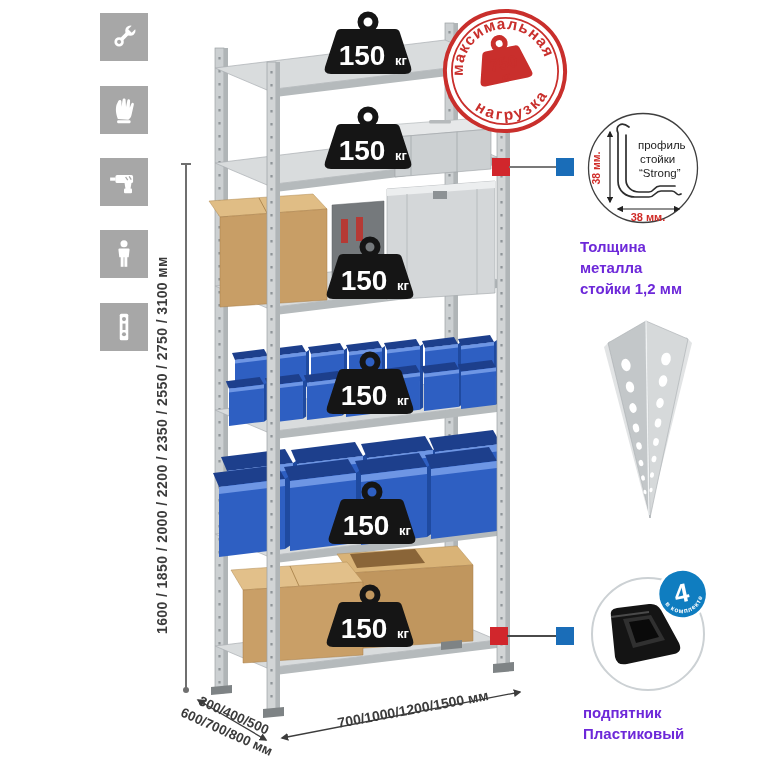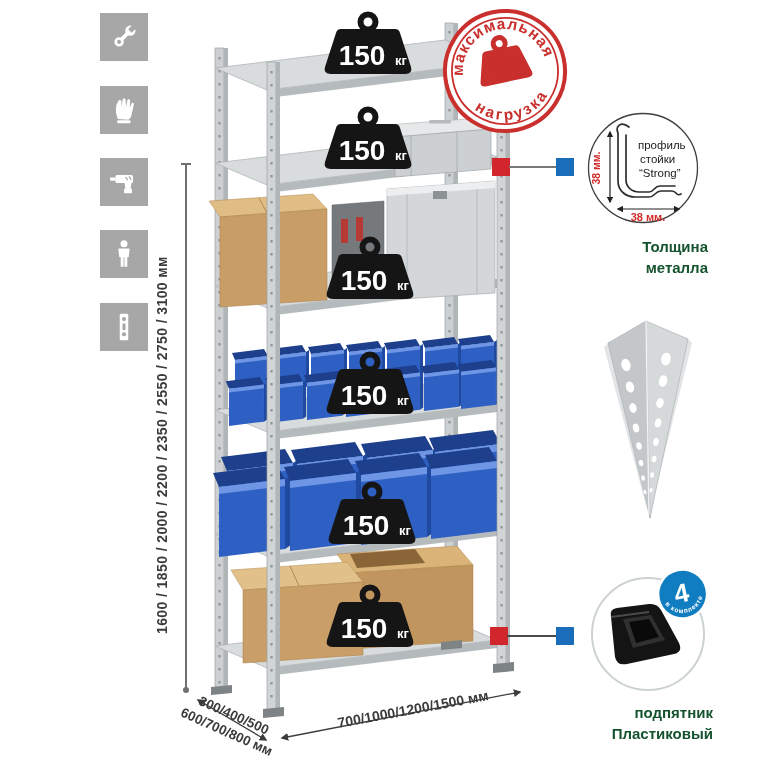--- a/index.html
+++ b/index.html
@@ -27,21 +27,21 @@
   
   .stamp{left:440px;top:6px;width:130px;height:130px;transform:rotate(-12deg);}
   .stamp text{font-weight:700;fill:#c92f2c;}
 
   
   .sq{width:18px;height:18px;}
   .sq-red{background:#d1262c;}
   .sq-blue{background:#1a6db8;}
   .conn-line{height:2px;background:#787878;}
 
-  .caption{font-size:15px;font-weight:600;color:#14532d;text-align:right;line-height:1.4;}
+  .caption{font-size:15px;font-weight:600;color:#6d28d9;text-align:left;line-height:1.4;}
   .dim-label{font-size:13.5px;font-weight:700;color:#3b3b3b;text-align:center;line-height:1.35;white-space:nowrap;}
 </style>
 </head>
 <body>
 
 <div class="canvas">
 
   <div class="tile abs" style="left:100px;top:13px">
     <svg width="32" height="32" viewBox="0 0 30 30">
       <g transform="rotate(45 15 15)" fill="#fff">
@@ -312,20 +312,21 @@
     <line x1="31" y1="97" x2="92" y2="97" stroke="#222" stroke-width="1.2" marker-start="url(#ah)" marker-end="url(#ah)"></line>
     <text x="61" y="109" text-anchor="middle" font-size="11" font-weight="700" fill="#d02c28">38 мм.</text>
     <g font-size="11.5" fill="#1c1c1c">
       <text x="51" y="37">профиль</text>
       <text x="53" y="51">стойки</text>
       <text x="52" y="65">“Strong”</text>
     </g>
   </svg>
   <div class="abs caption" style="left:580px;top:236px;width:128px">
     <div>Толщина металла</div>
+    <div>стойки 1,2 мм</div>
   </div>
 
   <svg class="abs" style="left:600px;top:315px" width="96" height="210" viewBox="0 0 96 210">
     <polygon points="4,32 10,26 48,198" fill="#e2e4e5"></polygon>
     <polygon points="92,28 86,22 50,198" fill="#e2e4e5"></polygon>
     <polygon points="8,28 46,6 50,203" fill="#c3c7c9" stroke="#a8adb0" stroke-width="0.6"></polygon>
     <polygon points="46,6 88,24 50,203" fill="#d6d9da" stroke="#a8adb0" stroke-width="0.6"></polygon>
     <line x1="46" y1="6" x2="49" y2="200" stroke="#f0f2f3" stroke-width="1.4"></line>
     <g fill="#ffffff">
       <ellipse cx="26" cy="50" rx="4.6" ry="6.2" transform="rotate(-14 26 50)"></ellipse>

